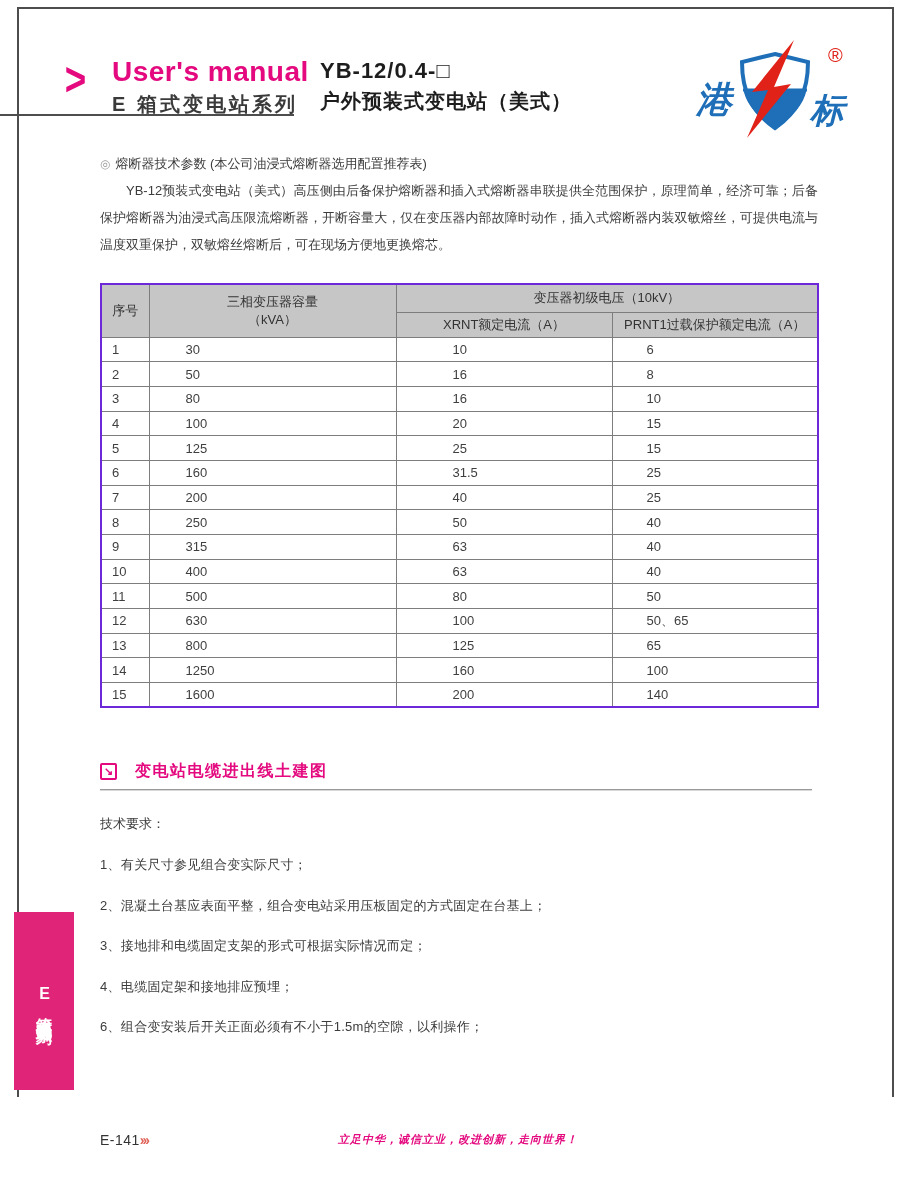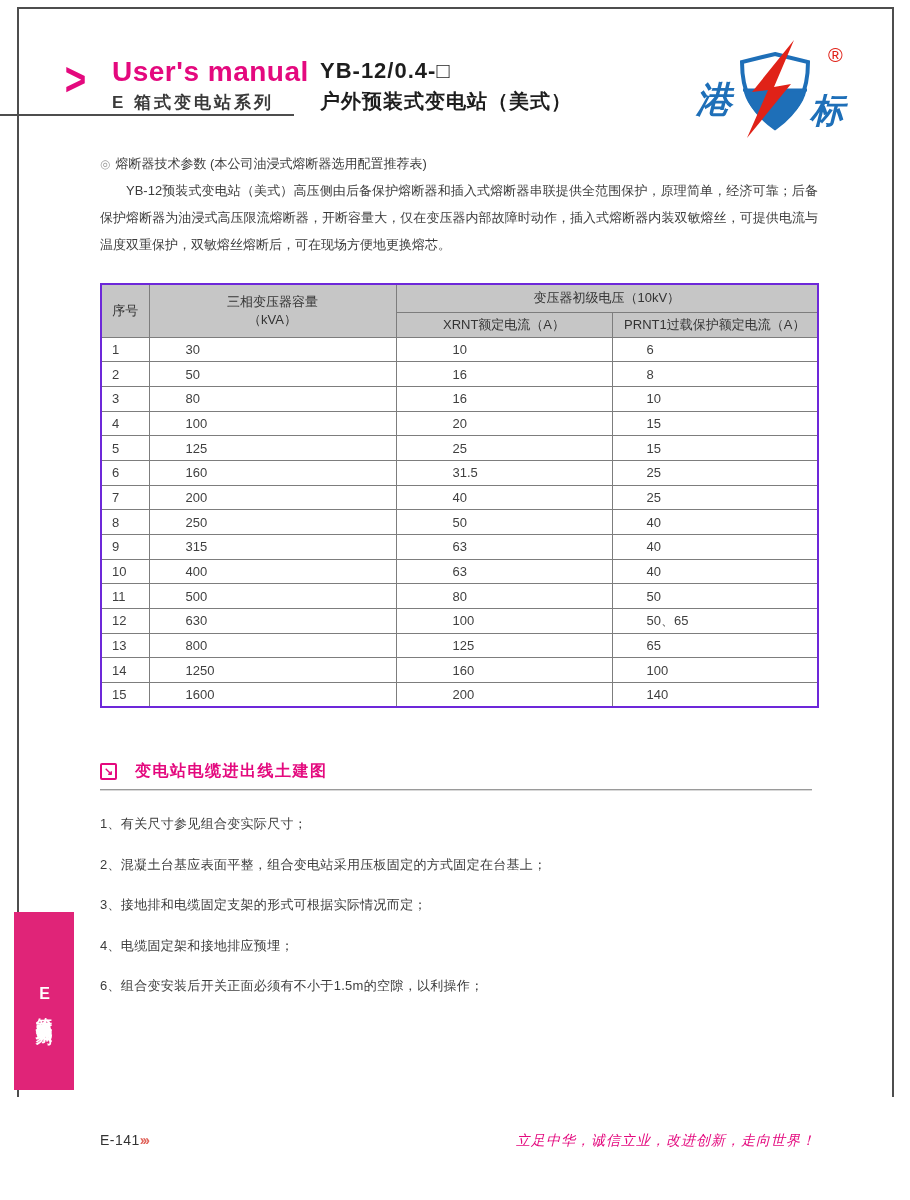--- a/index.html
+++ b/index.html
@@ -13,21 +13,21 @@
   
   .frame-top    { position:absolute; left:17px; top:7px;  width:877px; height:2px; background:#4d4d4d; }
   .frame-left   { position:absolute; left:17px; top:7px;  width:2px;  height:1090px; background:#4d4d4d; }
   .frame-right  { position:absolute; left:892px; top:7px; width:2px;  height:1090px; background:#4d4d4d; }
 
   
   .hdr-chevron  { position:absolute; left:62px; top:56px; font-size:46px; font-weight:bold;
                   color:#e4097e; transform:scaleX(.8); line-height:1; }
   .hdr-manual   { position:absolute; left:112px; top:56px; font-size:28px; font-weight:600;
                   color:#e4097e; letter-spacing:0.5px; }
-  .hdr-series   { position:absolute; left:112px; top:91px; font-size:17px; font-weight:bold;
+  .hdr-series   { position:absolute; left:112px; top:91px; font-size:20px; font-weight:bold;
                   color:#3a3a3a; letter-spacing:3px; }
   .hdr-underline{ position:absolute; left:0; top:114px; width:294px; height:2px; background:#4d4d4d; }
 
   .title-model  { position:absolute; left:320px; top:58px;  font-size:22px; font-weight:bold; color:#1d1d1d; letter-spacing:1px; }
   .title-name   { position:absolute; left:320px; top:88px;  font-size:20px; font-weight:bold; color:#1d1d1d; letter-spacing:1px; }
 
   .logo         { position:absolute; left:690px; top:40px; width:170px; height:100px; }
 
   
   .intro-heading{ position:absolute; left:100px; top:155px; width:717px; font-size:13px; color:#3c3c3c; }
@@ -70,22 +70,22 @@
   
   .side-banner  { position:absolute; left:14px; top:912px; width:60px; height:178px;
                   background:#e02478; display:flex; align-items:center; justify-content:center; }
   .side-banner span {
                   writing-mode:vertical-rl; text-orientation:upright;
                   color:#ffffff; font-size:16px; font-weight:bold; letter-spacing:2px; line-height:1; }
 
   
   .footer-page  { position:absolute; left:100px; top:1132px; font-size:14px; color:#333; letter-spacing:0.5px; }
   .footer-arrows{ color:#e0635a; font-weight:bold; letter-spacing:-2px; font-size:14px; }
-  .footer-slogan{ position:absolute; left:100px; top:1132px; width:716px; text-align:right;
-                  font-size:14px; font-weight:normal; font-style:italic; color:#e4097e; letter-spacing:1px; }
+  .footer-slogan{ position:absolute; left:100px; top:1132px; width:716px; text-align:center;
+                  font-size:11px; font-weight:bold; font-style:italic; color:#e4097e; letter-spacing:1px; }
 </style>
 </head>
 <body>
 
 <div class="frame-top"></div>
 <div class="frame-left"></div>
 <div class="frame-right"></div>
 
 <div class="hdr-chevron">&gt;</div>
 <div class="hdr-manual">User's manual</div>
@@ -229,20 +229,21 @@
 
 <div class="sec2">
   <div class="sec2-row">
     <div class="sec2-icon">↘</div>
     <div class="sec2-title">变电站电缆进出线土建图</div>
   </div>
   <div class="sec2-line"></div>
 </div>
 
 <div class="reqs">
+  <div class="req-heading">技术要求：</div>
   <div class="req-item">1、有关尺寸参见组合变实际尺寸；</div>
   <div class="req-item">2、混凝土台基应表面平整，组合变电站采用压板固定的方式固定在台基上；</div>
   <div class="req-item">3、接地排和电缆固定支架的形式可根据实际情况而定；</div>
   <div class="req-item">4、电缆固定架和接地排应预埋；</div>
   <div class="req-item">6、组合变安装后开关正面必须有不小于1.5m的空隙，以利操作；</div>
 </div>
 
 <div class="side-banner">
   <span>E箱式变电站系列</span>
 </div>

